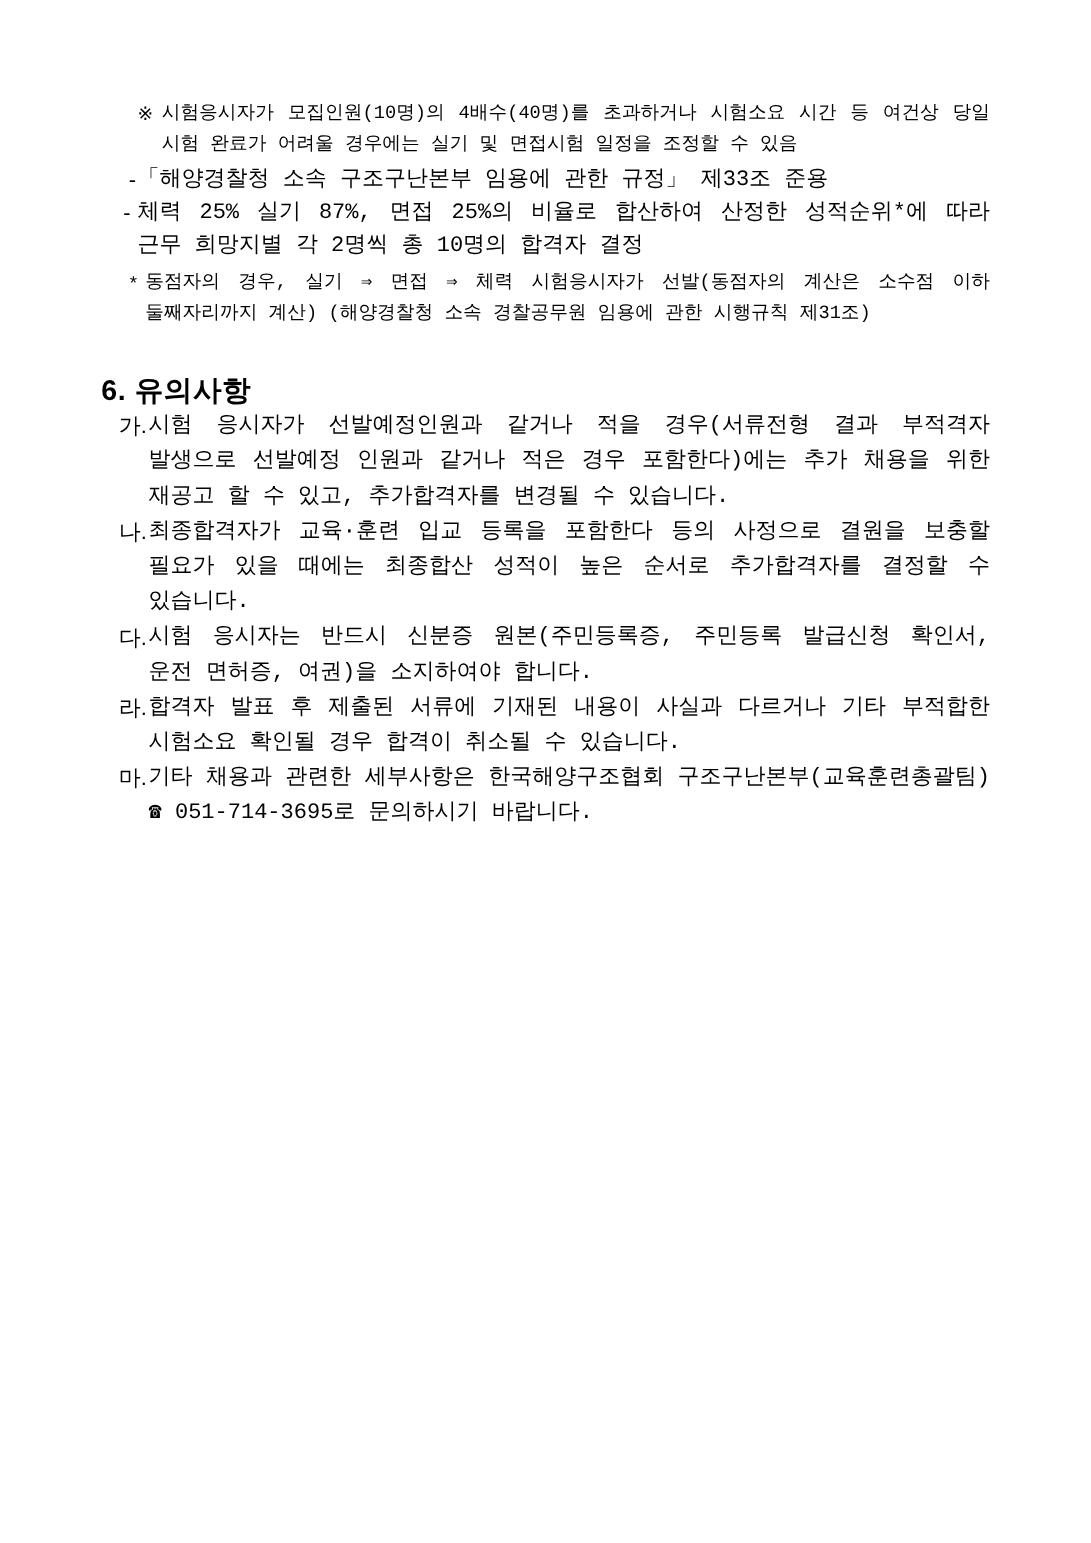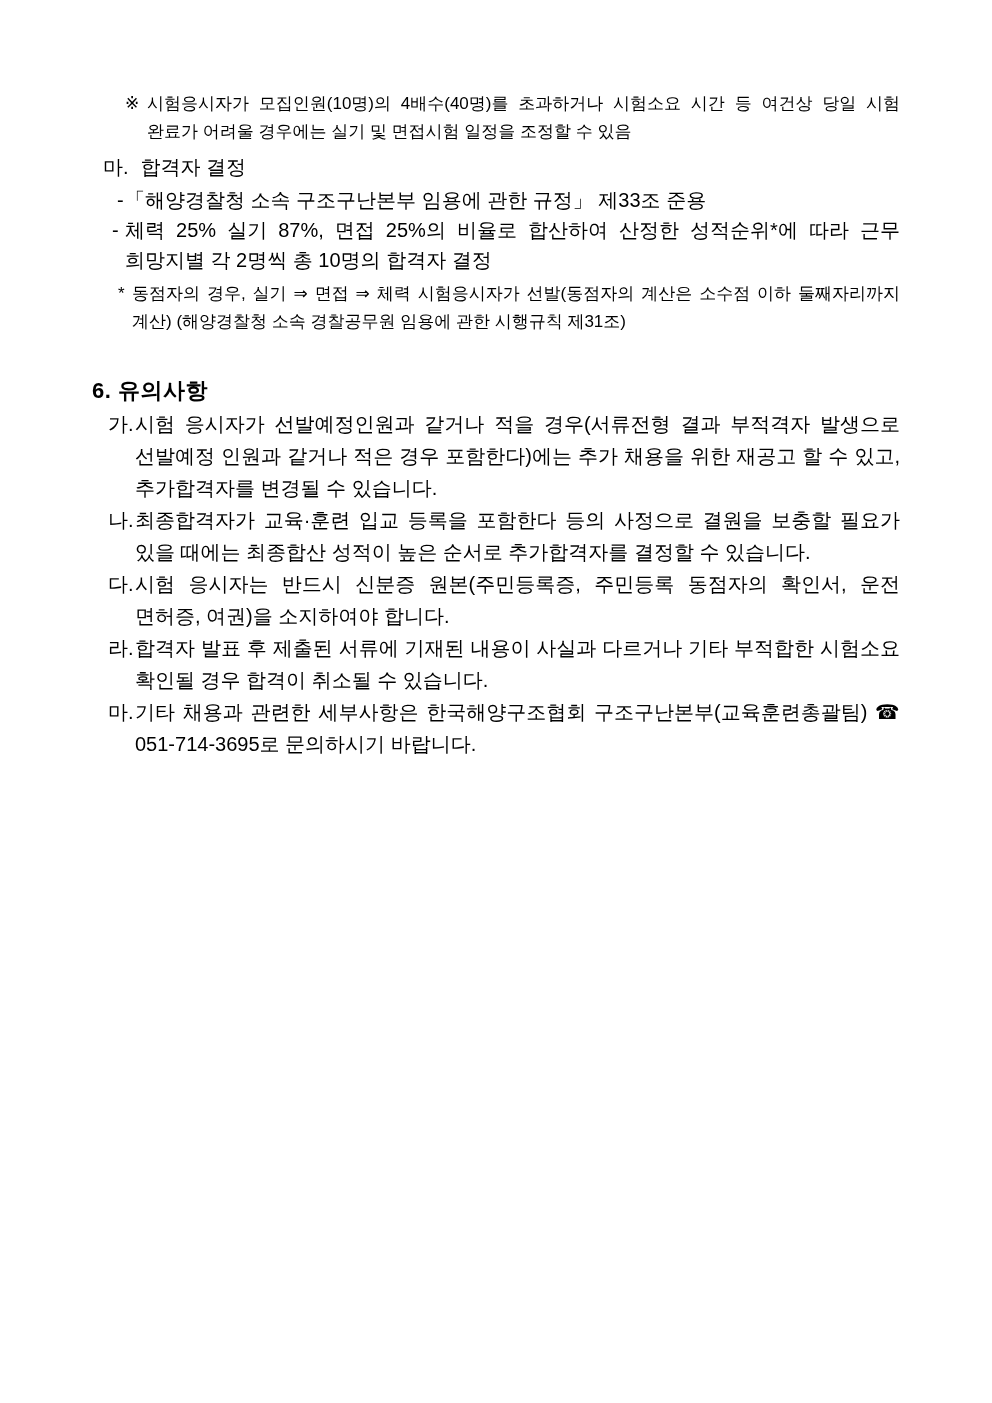--- a/index.html
+++ b/index.html
@@ -26,20 +26,21 @@
   .hang {
     display: flex;
     align-items: flex-start;
   }
   .hang .marker { flex: none; }
   .hang .text {
     flex: 1;
     text-align: justify;
     text-align-last: left;
     word-break: keep-all;
+    font-family: Liberation Mono, monospace;
   }
   
   .note-top {
     font-size: 17px;
     line-height: 28px;
     margin-left: 33px;
   }
   .note-top .marker { width: 22px; }
   
   .ma-head {
@@ -61,21 +62,21 @@
   
   .footnote {
     font-size: 17px;
     line-height: 28px;
     margin-left: 26px;
     margin-top: 5px;
   }
   .footnote .marker { width: 14px; }
   
   .heading6 {
-    font-size: 22px;
+    font-size: 26px;
     font-weight: bold;
     line-height: 30px;
     margin-top: 40px;
     letter-spacing: 0.5px;
   }
   
   .items { margin-top: 2px; }
   .item {
     font-size: 20px;
     line-height: 32px;
@@ -87,23 +88,20 @@
 <body>
 
 <div class="page">
   <div class="content">
 
     <div class="para hang note-top">
       <span class="marker">※</span>
       <div class="text">시험응시자가 모집인원(10명)의 4배수(40명)를 초과하거나 시험소요 시간 등 여건상 당일 시험 완료가 어려울 경우에는 실기 및 면접시험 일정을 조정할 수 있음</div>
     </div>
 
-    <div class="para ma-head">
-      <span class="label">마.</span><span>합격자 결정</span>
-    </div>
 
     <div class="para hang dash-item first">
       <span class="marker">-</span>
       <div class="text">「해양경찰청 소속 구조구난본부 임용에 관한 규정」 제33조 준용</div>
     </div>
 
     <div class="para hang dash-item second">
       <span class="marker">-</span>
       <div class="text">체력 25% 실기 87%, 면접 25%의 비율로 합산하여 산정한 성적순위*에 따라 근무 희망지별 각 2명씩 총 10명의 합격자 결정</div>
     </div>
@@ -122,21 +120,21 @@
         <div class="text">시험 응시자가 선발예정인원과 같거나 적을 경우(서류전형 결과 부적격자 발생으로 선발예정 인원과 같거나 적은 경우 포함한다)에는 추가 채용을 위한 재공고 할 수 있고, 추가합격자를 변경될 수 있습니다.</div>
       </div>
 
       <div class="para hang item">
         <span class="item-label">나.</span>
         <div class="text">최종합격자가 교육·훈련 입교 등록을 포함한다 등의 사정으로 결원을 보충할 필요가 있을 때에는 최종합산 성적이 높은 순서로 추가합격자를 결정할 수 있습니다.</div>
       </div>
 
       <div class="para hang item">
         <span class="item-label">다.</span>
-        <div class="text">시험 응시자는 반드시 신분증 원본(주민등록증, 주민등록 동점자의 확인서, 운전 면허증, 여권)을 소지하여야 합니다.</div>
+        <div class="text">시험 응시자는 반드시 신분증 원본(주민등록증, 주민등록 발급신청 확인서, 운전 면허증, 여권)을 소지하여야 합니다.</div>
       </div>
 
       <div class="para hang item">
         <span class="item-label">라.</span>
         <div class="text">합격자 발표 후 제출된 서류에 기재된 내용이 사실과 다르거나 기타 부적합한 시험소요 확인될 경우 합격이 취소될 수 있습니다.</div>
       </div>
 
       <div class="para hang item">
         <span class="item-label">마.</span>
         <div class="text">기타 채용과 관련한 세부사항은 한국해양구조협회 구조구난본부(교육훈련총괄팀) ☎ 051-714-3695로 문의하시기 바랍니다.</div>

